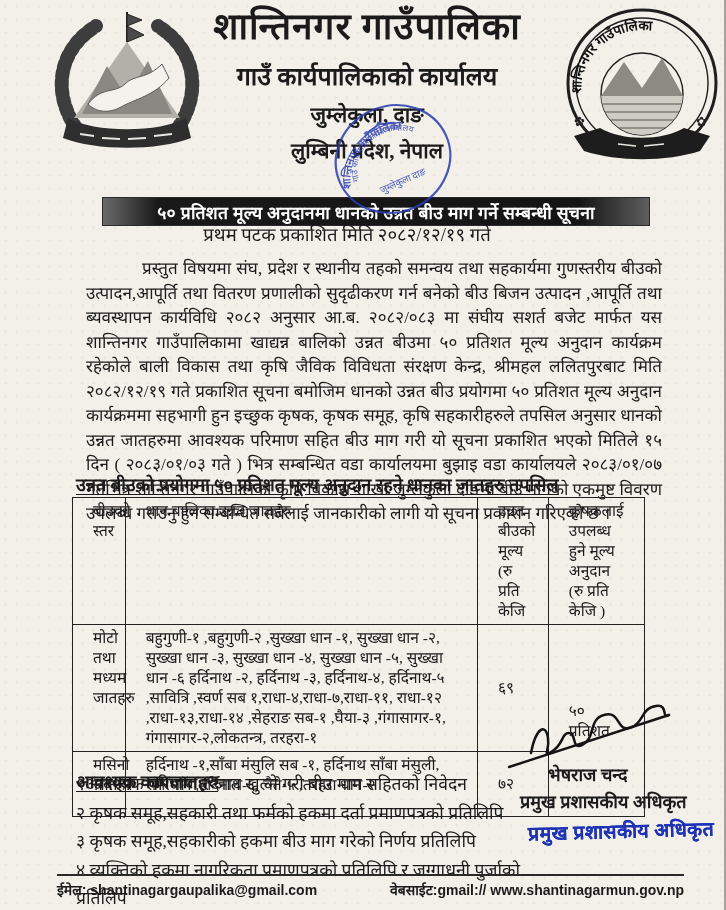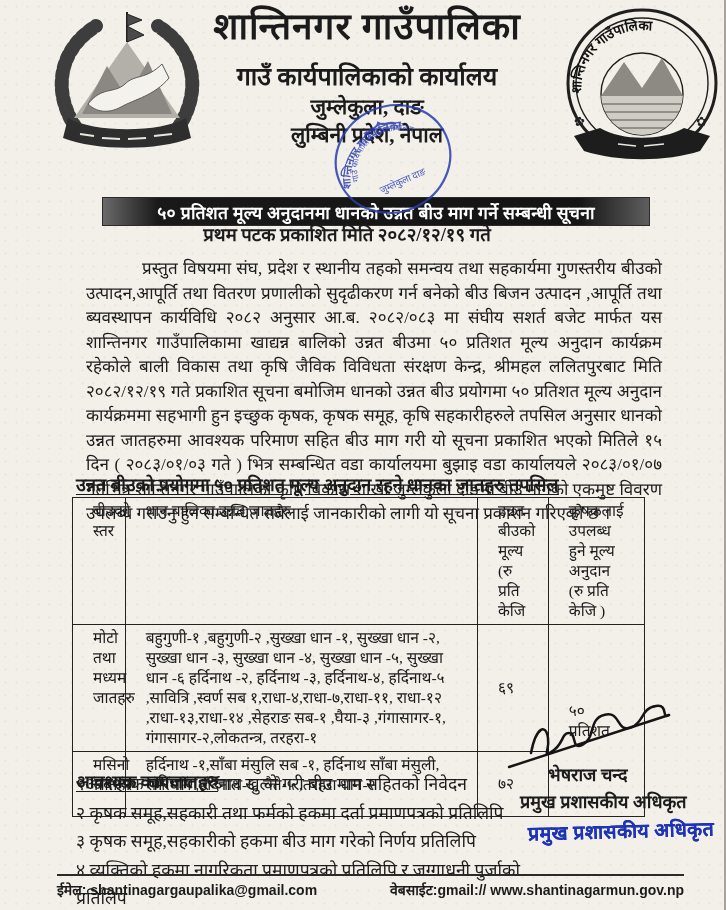--- a/index.html
+++ b/index.html
@@ -15,32 +15,32 @@
     overflow:hidden;
     border-right:2px solid #a7a39a;
     box-sizing:border-box;
   }
   
   .emblem-left{position:absolute;left:50px;top:6px;width:154px;height:158px;}
   .seal-right{position:absolute;right:2px;top:4px;width:160px;height:162px;}
   .head-center{position:absolute;left:178px;right:168px;top:6px;text-align:center;}
   .muni-title{font-size:37px;font-weight:bold;letter-spacing:1px;margin:0;line-height:1.15;}
   .office-name{font-size:25px;font-weight:bold;margin-top:9px;}
-  .addr{font-size:21px;margin-top:0;font-weight:bold;}
+  .addr{font-size:21px;margin-top:8px;font-weight:bold;}
   .refs{position:absolute;left:93px;top:131px;font-size:18px;line-height:1.55;font-weight:bold;}
   .round-stamp{position:absolute;left:328px;top:98px;width:130px;height:122px;z-index:3;}
   
   .title-bar{
     position:absolute;left:103px;top:198px;width:546px;height:27px;
     background:linear-gradient(90deg,#6a6a6a 0px,#191919 55px,#141414 calc(100% - 70px),#5e5e5e 100%);
     color:#fff;display:flex;align-items:center;justify-content:center;
     font-size:17.5px;font-weight:bold;letter-spacing:.3px;
     box-shadow:0 0 0 1px #2b2b2b;
   }
-  .published{position:absolute;left:0;right:30px;top:221px;text-align:center;font-size:18.5px;font-weight:bold;}
+  .published{position:absolute;left:0;right:30px;top:221px;text-align:center;font-size:18.5px;font-weight:normal;}
   .body-par{
     position:absolute;left:76px;top:247px;width:576px;
     font-size:17px;line-height:24.5px;text-align:justify;text-indent:56px;margin:10px;
   }
   .caption{position:absolute;left:76px;top:472px;font-size:18px;font-weight:bold;
     text-decoration:underline;text-underline-offset:3px;}
   
   .seed-table{
     position:absolute;left:72px;top:497px;width:573px;
     border-collapse:collapse;table-layout:fixed;

